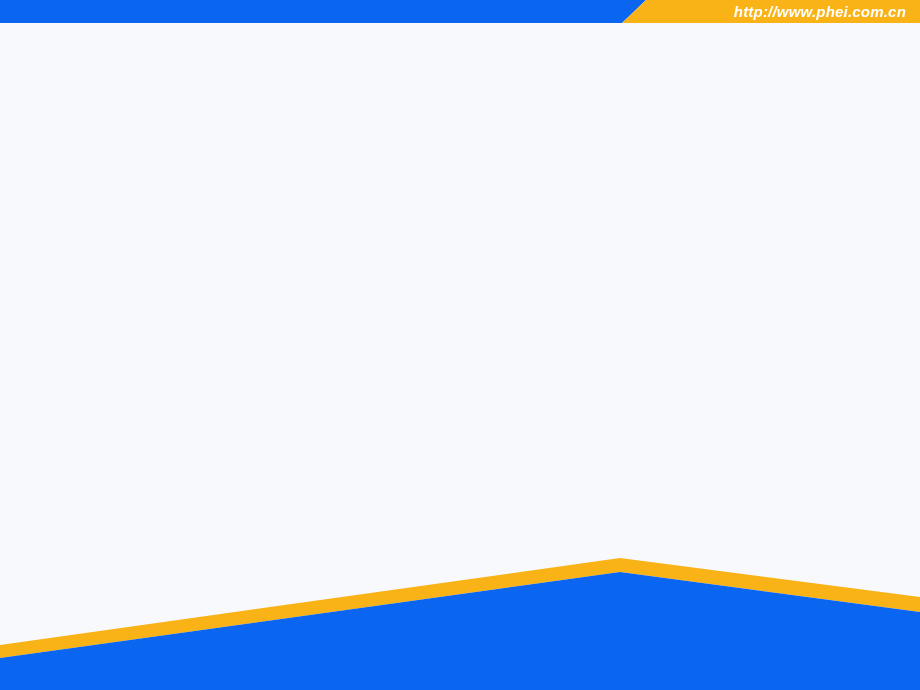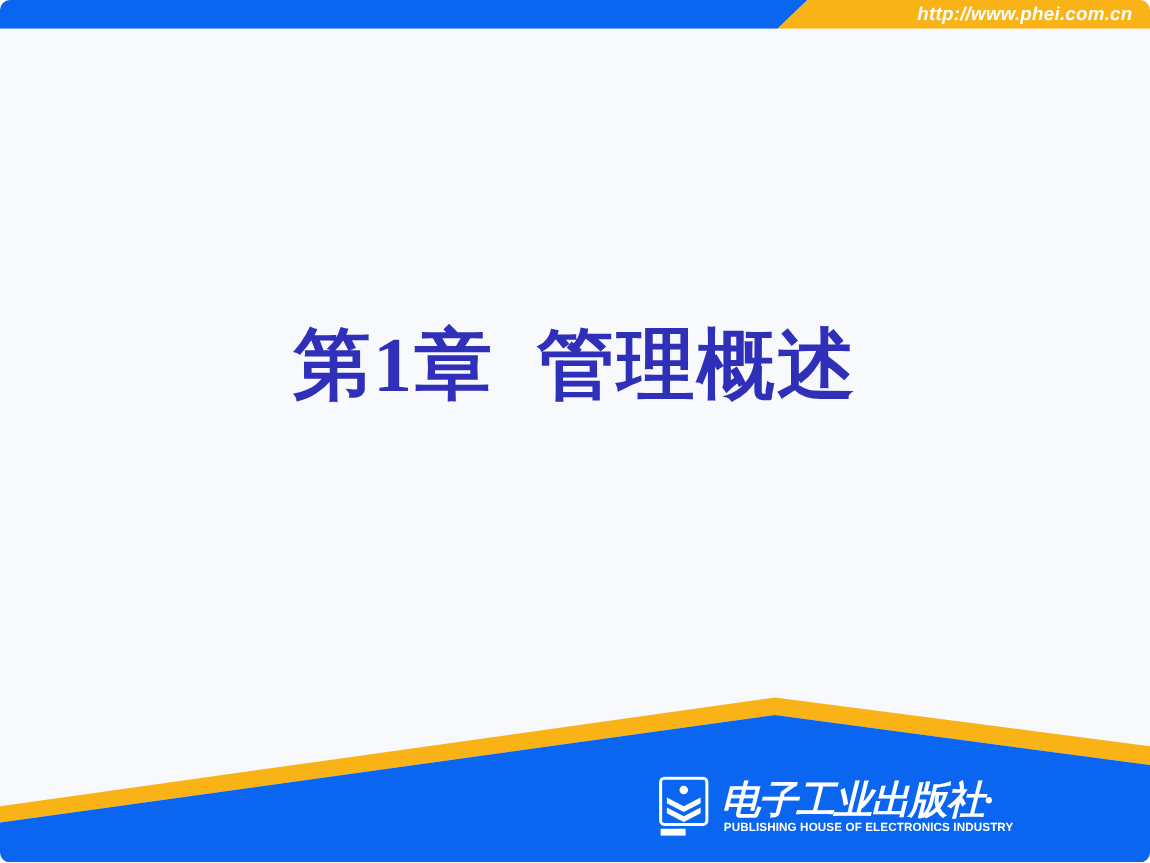--- a/index.html
+++ b/index.html
@@ -11,21 +11,20 @@
   body {
     font-family: "Liberation Sans", sans-serif;
   }
 
   .slide {
     position: relative;
     width: 920px;
     height: 690px;
     overflow: hidden;
     background: #f8f9fc;
-    border-radius: 8px;
   }
 
   
   .top-banner {
     position: absolute;
     left: 0;
     top: 0;
     width: 920px;
     height: 23px;
     overflow: hidden;
@@ -151,47 +150,24 @@
 
   <div class="top-banner">
     <svg viewBox="0 0 920 23" preserveAspectRatio="none">
       <polygon points="0,0 646,0 622,23 0,23" fill="#0a66f0"></polygon>
       <polygon points="646,0 920,0 920,23 622,23" fill="#fab317"></polygon>
     </svg>
   </div>
   <div class="top-url">http://www.phei.com.cn</div>
 
 
-  <div class="main-title">
-    <span>第</span><span class="chapter-num">1</span><span>章</span><span class="gap"></span><span>管理概述</span>
-  </div>
 
   <div class="bottom-art">
     <svg viewBox="0 0 920 150" preserveAspectRatio="none">
 
       <polygon points="0,105 620,18 920,57 920,72 620,32 0,118" fill="#fab317"></polygon>
 
       <polygon points="0,118 620,32 920,72 920,150 0,150" fill="#0a66f0"></polygon>
     </svg>
   </div>
 
-  <div class="publisher-logo">
-
-    <div class="logo-mark">
-      <svg viewBox="0 0 44 50">
-        <rect x="1.5" y="1.5" width="37" height="37" rx="3" ry="3" fill="none" stroke="#ffffff" stroke-width="2.4"></rect>
-        <circle cx="20" cy="11" r="3.4" fill="#ffffff"></circle>
-        <path d="M6.5 17 L20 24 L33.5 17 L33.5 21.5 L20 28.5 L6.5 21.5 Z" fill="#ffffff"></path>
-        <path d="M6.5 25 L20 32 L33.5 25 L33.5 29.5 L20 36.5 L6.5 29.5 Z" fill="#ffffff"></path>
-        <rect x="1.5" y="42" width="20" height="5.5" fill="#ffffff"></rect>
-      </svg>
-    </div>
-
-    <div class="logo-cn">
-      <svg viewBox="0 0 225 40">
-        <text x="0" y="31" font-family="'Liberation Serif', serif" font-size="31" font-weight="bold" font-style="italic" letter-spacing="-1" fill="#ffffff">电子工业出版社·</text>
-      </svg>
-    </div>
-
-    <div class="logo-en">PUBLISHING HOUSE OF ELECTRONICS INDUSTRY</div>
-  </div>
 
 </div>
 
 </body></html>

